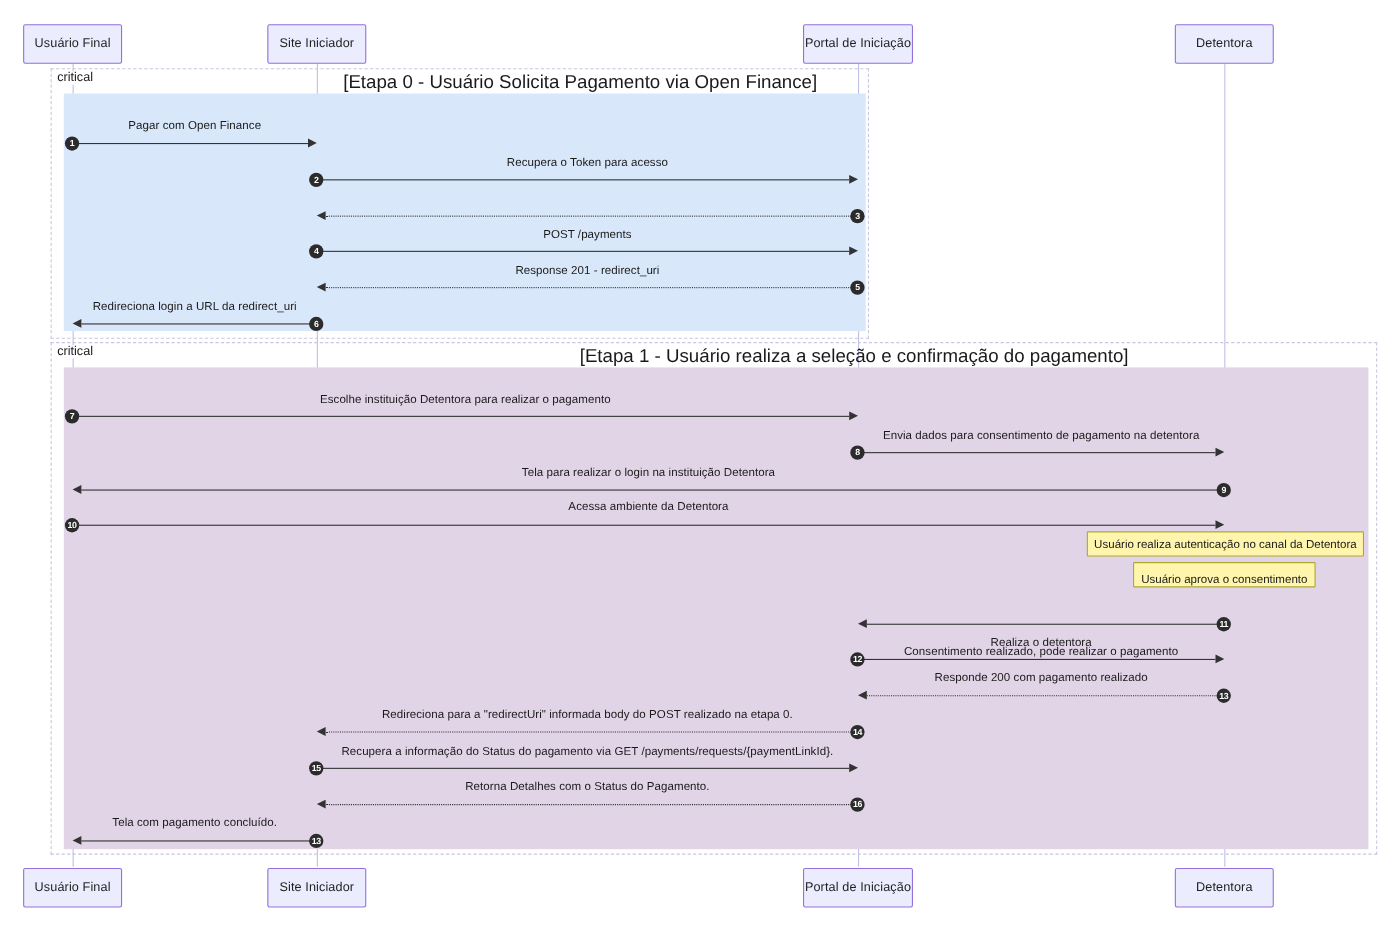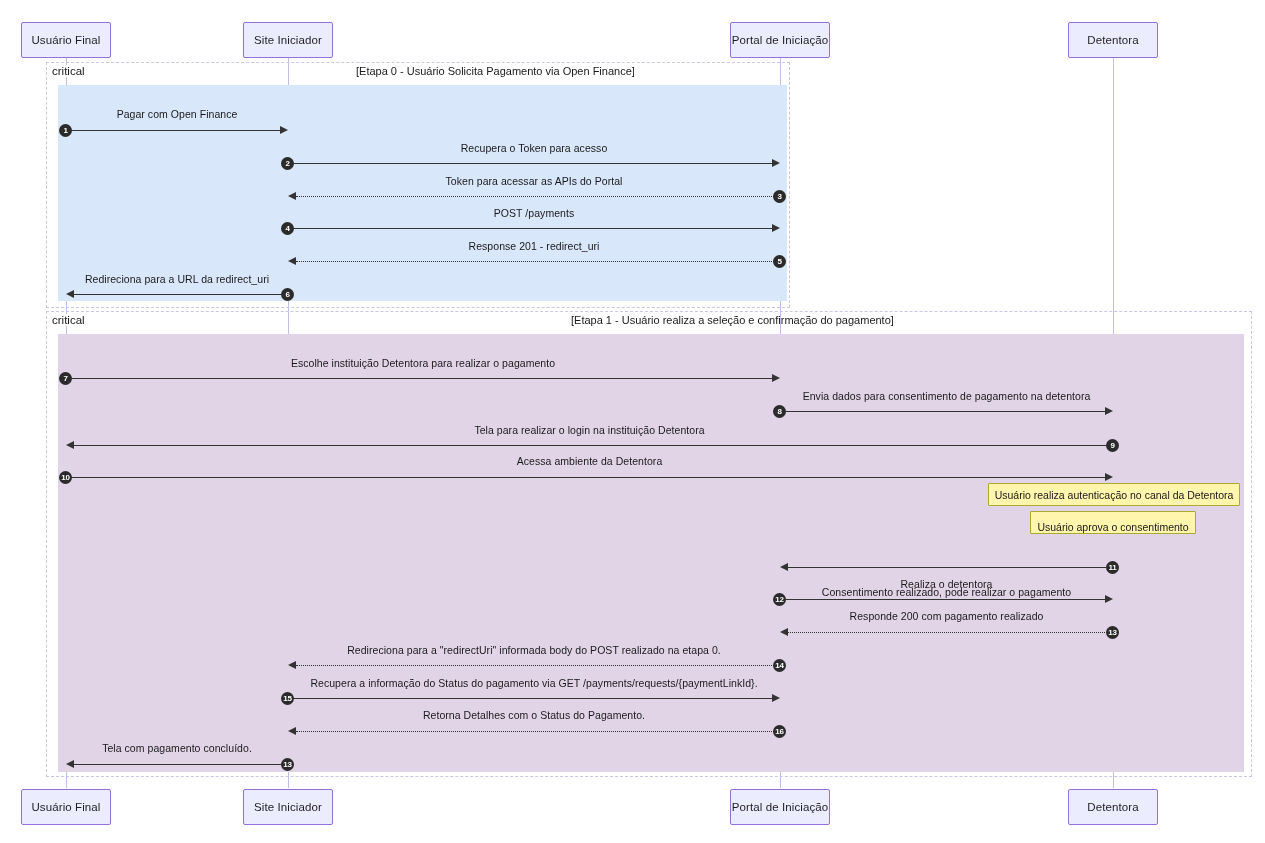--- a/index.html
+++ b/index.html
@@ -52,26 +52,25 @@
     position: absolute;
     font-size: 11.5px;
     color: #1a1a1a;
     background: #ffffff;
     padding: 0 2px;
     z-index: 5;
     white-space: nowrap;
   }
   .fragment-title {
     position: absolute;
-    font-size: 11px;
+    font-size: 17px;
     color: #1a1a1a;
     z-index: 5;
     white-space: nowrap;
     text-align: center;
-    margin-left: 44px;
   }
   .fragment-fill {
     position: absolute;
     z-index: 1;
   }
 
   
   .msg-line {
     position: absolute;
     height: 0;
@@ -187,36 +186,35 @@
   <div class="msg-label" style="left:66px; top:108px; width:222px;">Pagar com Open Finance</div>
   <div class="msg-line" style="left:66px; top:130px; width:214px;"></div>
   <div class="arrow-head right" style="left:280px; top:125.5px;"></div>
   <div class="seq-num" style="left:59px; top:124px;">1</div>
 
   <div class="msg-label" style="left:288px; top:142px; width:492px;">Recupera o Token para acesso</div>
   <div class="msg-line" style="left:288px; top:163px; width:484px;"></div>
   <div class="arrow-head right" style="left:772px; top:158.5px;"></div>
   <div class="seq-num" style="left:281px; top:157px;">2</div>
 
-  <div class="msg-label" style="left:288px; top:175px; width:492px;">Token para acessar as APIs do Portal</div>
   <div class="msg-line dotted" style="left:296px; top:196px; width:484px;"></div>
   <div class="arrow-head left" style="left:288px; top:191.5px;"></div>
   <div class="seq-num" style="left:773px; top:190px;">3</div>
 
   <div class="msg-label" style="left:288px; top:207px; width:492px;">POST /payments</div>
   <div class="msg-line" style="left:288px; top:228px; width:484px;"></div>
   <div class="arrow-head right" style="left:772px; top:223.5px;"></div>
   <div class="seq-num" style="left:281px; top:222px;">4</div>
 
   <div class="msg-label" style="left:288px; top:240px; width:492px;">Response 201 - redirect_uri</div>
   <div class="msg-line dotted" style="left:296px; top:261px; width:484px;"></div>
   <div class="arrow-head left" style="left:288px; top:256.5px;"></div>
   <div class="seq-num" style="left:773px; top:255px;">5</div>
 
-  <div class="msg-label" style="left:66px; top:273px; width:222px;">Redireciona para a URL da redirect_uri</div>
+  <div class="msg-label" style="left:66px; top:273px; width:222px;">Redireciona login a URL da redirect_uri</div>
   <div class="msg-line" style="left:74px; top:294px; width:214px;"></div>
   <div class="arrow-head left" style="left:66px; top:289.5px;"></div>
   <div class="seq-num" style="left:281px; top:288px;">6</div>
 
   <div class="msg-label" style="left:66px; top:357px; width:714px;">Escolhe instituição Detentora para realizar o pagamento</div>
   <div class="msg-line" style="left:66px; top:378px; width:706px;"></div>
   <div class="arrow-head right" style="left:772px; top:373.5px;"></div>
   <div class="seq-num" style="left:59px; top:372px;">7</div>
 
   <div class="msg-label" style="left:780px; top:390px; width:333px;">Envia dados para consentimento de pagamento na detentora</div>

